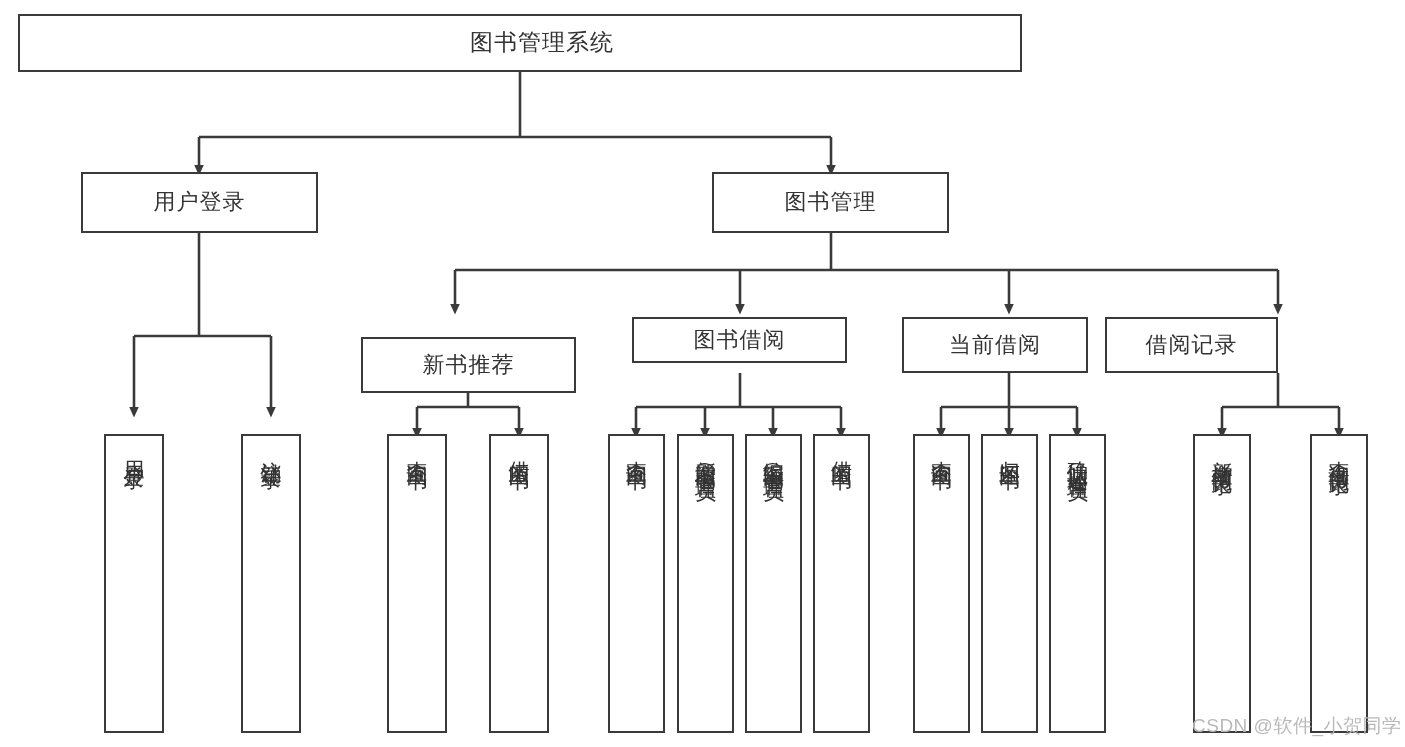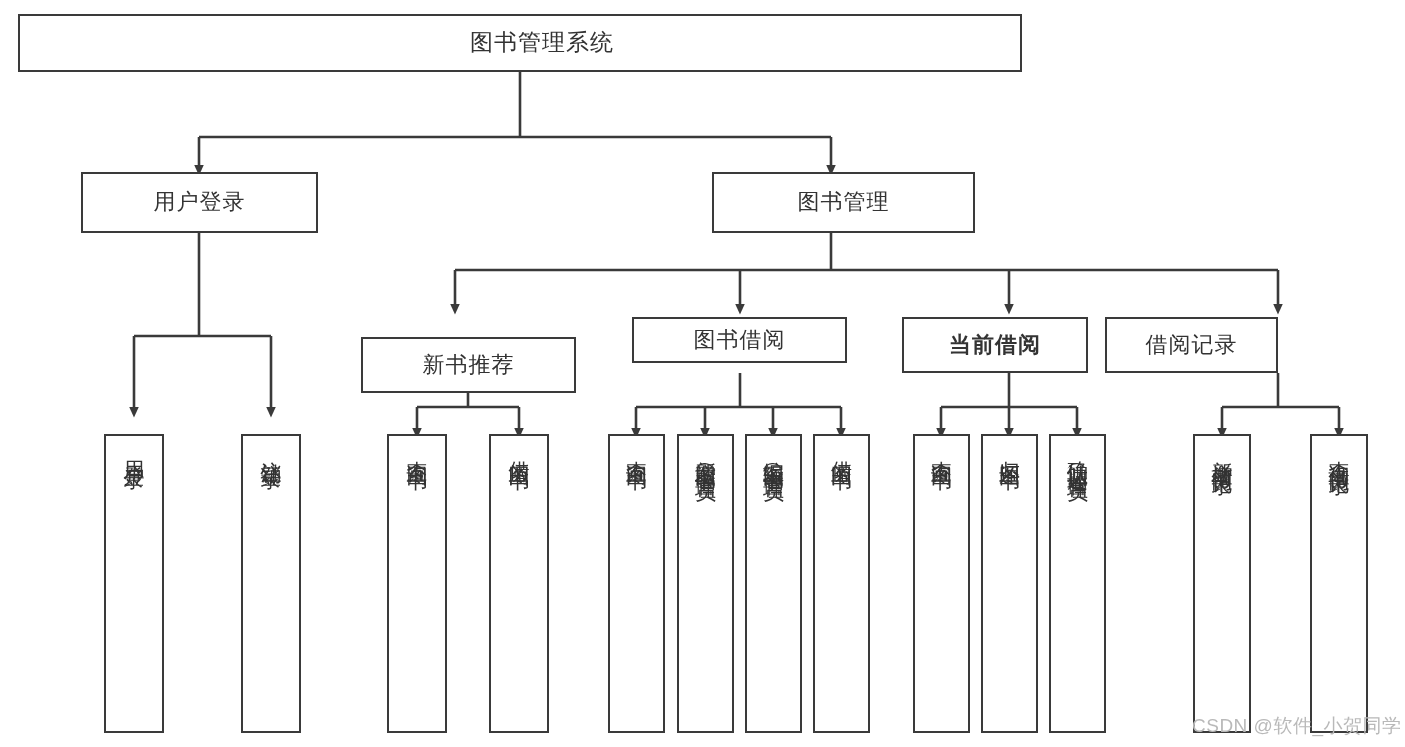--- a/index.html
+++ b/index.html
@@ -128,31 +128,31 @@
     </g>
   </svg>
 
   <div class="node node-h node-root" style="left:18px; top:14px; width:1004px; height:58px;padding-left:44px;">
     <span>图书管理系统</span>
   </div>
 
   <div class="node node-h" style="left:81px; top:172px; width:237px; height:61px;">
     <span>用户登录</span>
   </div>
-  <div class="node node-h" style="left:712px; top:172px; width:263px; height:61px;text-align:center;">
+  <div class="node node-h" style="left:712px; top:172px; width:237px; height:61px;text-align:center;">
     <span>图书管理</span>
   </div>
 
   <div class="node node-h" style="left:361px; top:317px; width:215px; height:56px;margin-top:20px;">
     <span>新书推荐</span>
   </div>
   <div class="node node-h" style="left:632px; top:317px; width:215px; height:46px;">
     <span>图书借阅</span>
   </div>
-  <div class="node node-h" style="left:902px; top:317px; width:186px; height:56px;font-weight:bold;">
+  <div class="node node-h" style="left:902px; top:317px; width:186px; height:56px;">
     <span>当前借阅</span>
   </div>
   <div class="node node-h" style="left:1105px; top:317px; width:173px; height:56px;text-align:center;">
     <span>借阅记录</span>
   </div>
 
   <div class="node node-v" style="left:104px; top:434px; width:60px; height:299px;">
     <span class="vtext">用户登录</span>
   </div>
   <div class="node node-v" style="left:241px; top:434px; width:60px; height:299px;">

